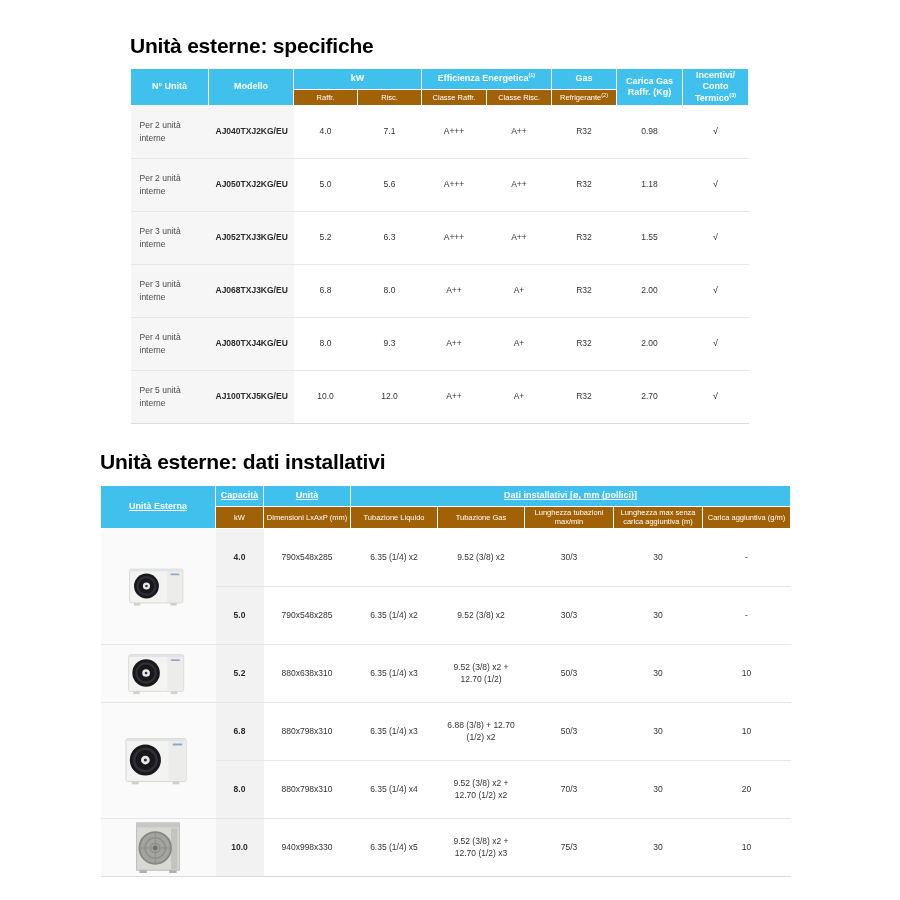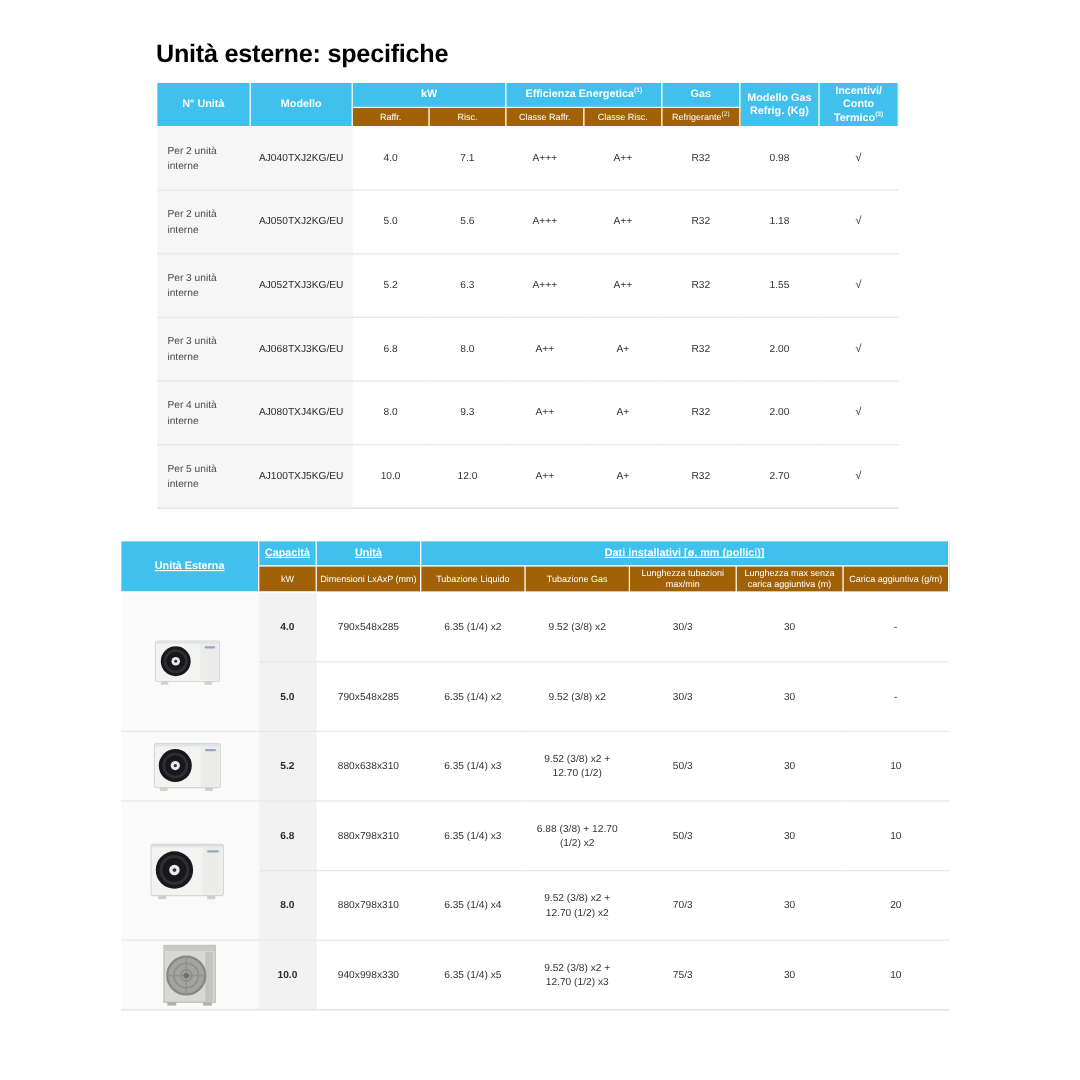--- a/index.html
+++ b/index.html
@@ -22,21 +22,21 @@
   th sup, td sup { font-size:5.5px; vertical-align:super; line-height:0; }
 
   td { font-size:8.5px; color:#333; text-align:center; vertical-align:middle;
        border-top:1px solid #e6e6e6; padding:2px 7px; line-height:1.5; }
   #t1 td { height:53px; }
   #t2 td { height:58px; }
   tr.last td { border-bottom:1px solid #dcdcdc; }
 
   
   #t1 td.c-unit  { background:#f6f6f6; text-align:left; color:#4a4a4a; padding-left:9px;margin-top:20px; }
-  #t1 td.c-model { background:#f6f6f6; font-weight:400; color:#2b2b2b; }
+  #t1 td.c-model { background:#f6f6f6; font-weight:700; color:#2b2b2b; }
   #t1 td.c-check { color:#222; font-size:9px; }
 
   
   #t2 td.c-img { background:#fafafa; padding:0; }
   #t2 td.c-cap { background:#f2f2f2; font-weight:700; color:#2b2b2b; }
   .unit-img { display:flex; align-items:center; justify-content:center; width:100%; height:100%; }
 </style>
 </head>
 <body>
 
@@ -54,21 +54,21 @@
         <col style="width:66px">
         <col style="width:66px">
     </colgroup>
     <tbody>
         <tr class="h1">
       <th rowspan="2">N° Unità</th>
       <th rowspan="2">Modello</th>
       <th colspan="2">kW</th>
       <th colspan="2"><span>Efficienza Energetica</span><sup>(1)</sup></th>
       <th>Gas</th>
-      <th rowspan="2">Modello Gas Refrig. (Kg)</th>
+      <th rowspan="2">Carica Gas Raffr. (Kg)</th>
       <th rowspan="2">
         <span>Incentivi/</span><br>
         <span>Conto Termico</span><sup>(3)</sup>
       </th>
     </tr>
     <tr class="h2">
       <th class="sub">Raffr.</th>
       <th class="sub">Risc.</th>
       <th class="sub">Classe Raffr.</th>
       <th class="sub">Classe Risc.</th>
@@ -139,20 +139,21 @@
       <td>A+</td>
       <td>R32</td>
       <td>2.70</td>
       <td class="c-check">√</td>
     </tr>
   </tbody>
     </table>
 </div>
 
 <div class="wrap" id="t2-wrap">
+  <div class="tbl-title">Unità esterne: dati installativi</div>
   <table id="t2">
     <colgroup>
       <col style="width:115px">
         <col style="width:48px">
         <col style="width:87px">
         <col style="width:87px">
       <col style="width:87px">
         <col style="width:89px">
         <col style="width:89px">
         <col style="width:88px">

